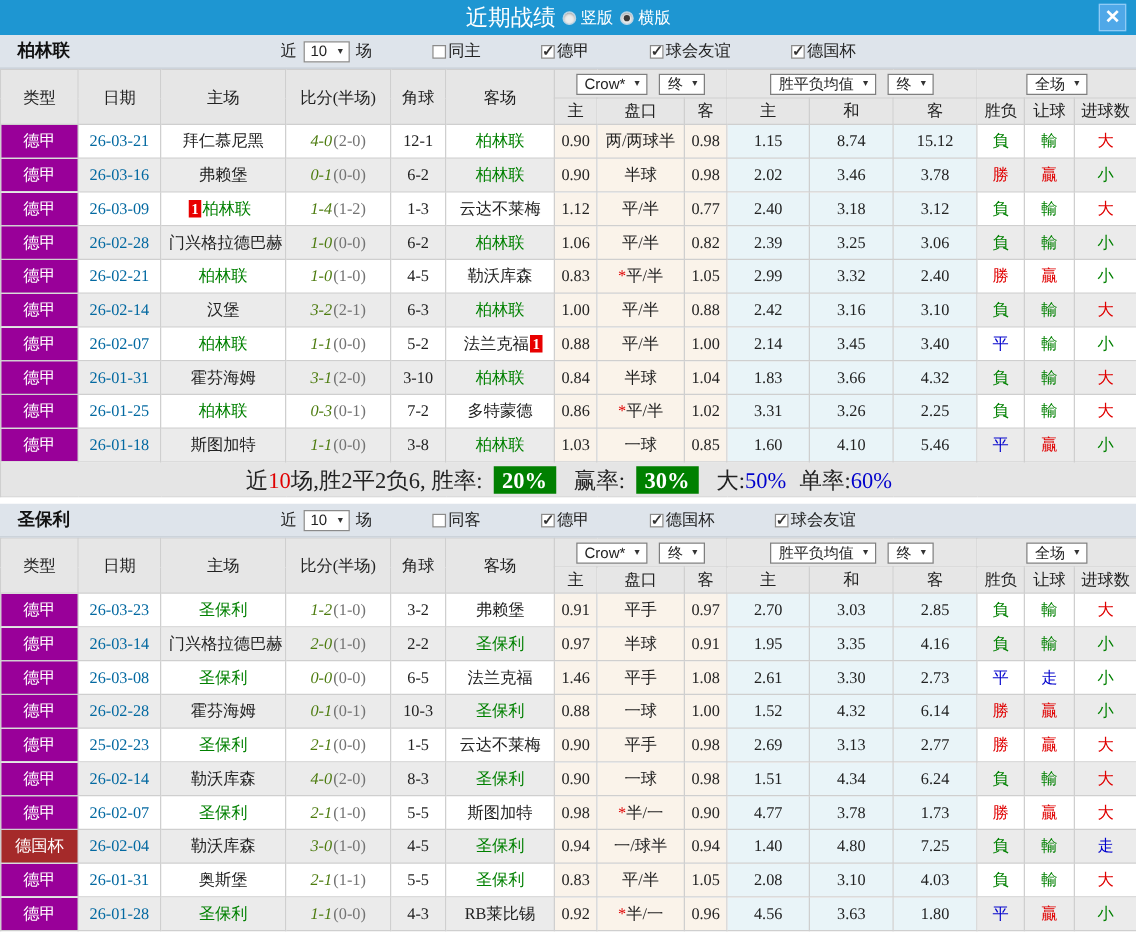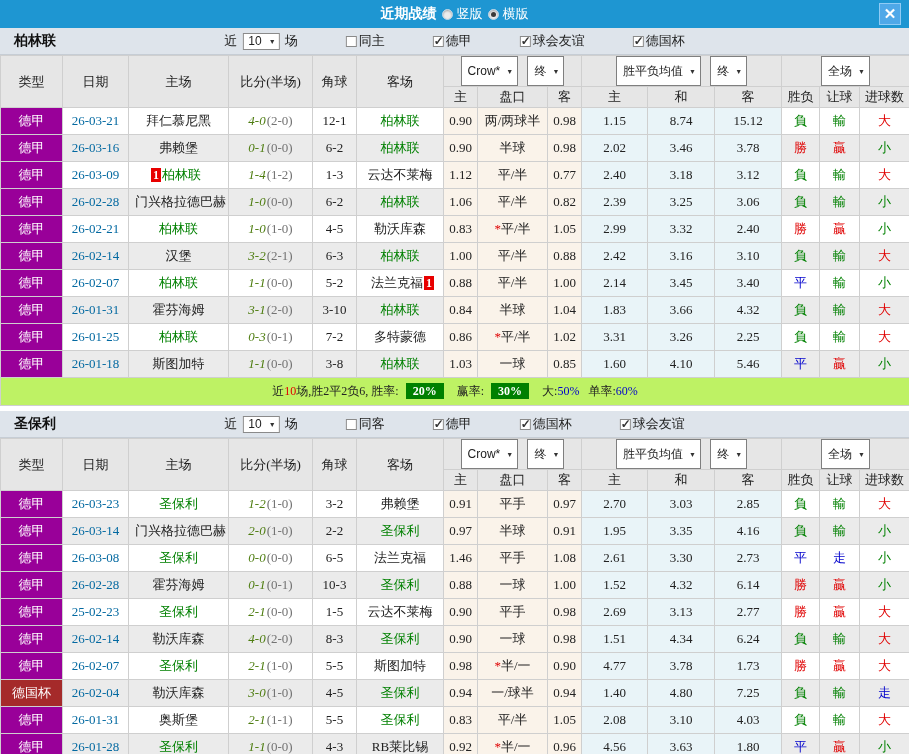--- a/index.html
+++ b/index.html
@@ -4,55 +4,55 @@
 <style>
   * { box-sizing: border-box; }
   html,body { margin:0; padding:0; }
   body {
     width:909px; height:754px; overflow:hidden; background:#fff;
     font-family:"Liberation Serif","DejaVu Serif",serif;
     font-size:13px; color:#222;
   }
   
   .titlebar{height:28px;background:#1E96D2;display:flex;align-items:center;justify-content:center;position:relative;color:#fff;}
-  .title{font-weight:bold;font-size:14px;}
+  .title{font-weight:normal;font-size:18px;}
   .radio-group{display:flex;align-items:center;margin-left:5px;gap:4px;}
   .radio{width:11px;height:11px;border-radius:50%;background:#ececec;border:1px solid #b9d3e4;display:inline-block;position:relative;box-shadow:inset 0 1px 2px rgba(0,0,0,.3);}
   .radio.sel::after{content:"";position:absolute;left:2px;top:2px;width:5px;height:5px;border-radius:50%;background:#3a3a3a;}
   .radio-label{font-size:13px;}
   .close-btn{position:absolute;right:8px;top:3px;width:22px;height:22px;background:#4FA8E8;border:1px solid #8FCBF5;color:#fff;font-weight:bold;text-align:center;line-height:20px;font-size:15px;cursor:pointer;font-family:"Liberation Sans",sans-serif;}
   
   .section-head{height:27px;background:#DEE4EB;display:flex;align-items:center;position:relative;border-bottom:1px solid #c6cdd5;}
   .team-name{font-weight:bold;font-size:14px;margin-left:14px;color:#111;}
   .filters{position:absolute;left:50%;transform:translateX(-50%);display:flex;align-items:center;gap:3px;white-space:nowrap;font-size:13px;}
   .mini-select{background:#fff;border:1px solid #8a8a8a;padding:0 3px 0 5px;height:17px;display:inline-flex;align-items:center;gap:7px;font-family:"Liberation Sans",sans-serif;font-size:12px;margin:0 2px;cursor:pointer;}
   .arr{font-size:7px;color:#333;font-style:normal;}
   .cb-item{display:inline-flex;align-items:center;gap:2px;margin-left:5px;cursor:pointer;padding-left:40px;}
   .cb{width:11px;height:11px;border:1px solid #8a8a8a;background:#fff;display:inline-block;position:relative;}
   .cb.on::after{content:"✓";position:absolute;left:0;top:-3px;font-size:12px;font-weight:bold;color:#333;}
   
   table.grid{border-collapse:collapse;table-layout:fixed;width:909px;}
   .grid th,.grid td{border:1px solid #CFCFCF;text-align:center;overflow:hidden;white-space:nowrap;padding:0;}
   thead th{background:#E6E6E6;font-weight:normal;height:21px;font-size:13px;color:#222;}
   thead tr.ddrow th{height:23px;}
-  .dd{background:#fff;border:1px solid #7f7f7f;display:inline-flex;align-items:center;gap:6px;padding:0 4px 0 6px;height:30px;font-family:"Liberation Sans",sans-serif;font-size:12px;margin:0 3px;cursor:pointer;vertical-align:middle;}
+  .dd{background:#fff;border:1px solid #7f7f7f;display:inline-flex;align-items:center;gap:6px;padding:0 4px 0 6px;height:17px;font-family:"Liberation Sans",sans-serif;font-size:12px;margin:0 3px;cursor:pointer;vertical-align:middle;}
   tbody td{height:27px;background:#fff;}
   tbody tr.alt td{background:#EBEBEB;}
   tbody tr td.td-type{background:#990099;color:#fff;}
   tbody tr td.td-type.cup{background:#A52A2A;}
   tbody tr td.cream{background:#FAF3EA;}
   tbody tr td.cblue{background:#E9F4F8;}
   td.td-date{color:#0369a1;}
   .t-red{color:#E00000;}
   .t-green{color:#008000;}
   .t-blue{color:#0000CC;}
   .ft{color:#4d7c0f;font-style:italic;}
   .ht{color:#737373;margin-left:1px;}
   .badge{display:inline-block;background:#E80000;color:#fff;font-weight:bold;font-size:12px;padding:0 2px;line-height:14px;font-style:normal;margin:0 1px;}
-  tfoot td{height:28px;background:#bef264;border:1px solid #CFCFCF;border-left:none;border-right:none;text-align:center;font-size:12px;}
+  tfoot td{height:28px;background:#e5e5e5;border:1px solid #CFCFCF;border-left:none;border-right:none;text-align:center;font-size:18px;}
   .rate-badge{background:#008000;color:#fff;padding:1px 7px;margin:0 4px;font-weight:bold;}
   .sum-sp{margin-left:6px;}
   .section-gap{height:5px;background:#fff;}
 </style>
 </head>
 <body>
 
 <div class="titlebar">
   <span class="title">近期战绩</span>
   <span class="radio-group">

